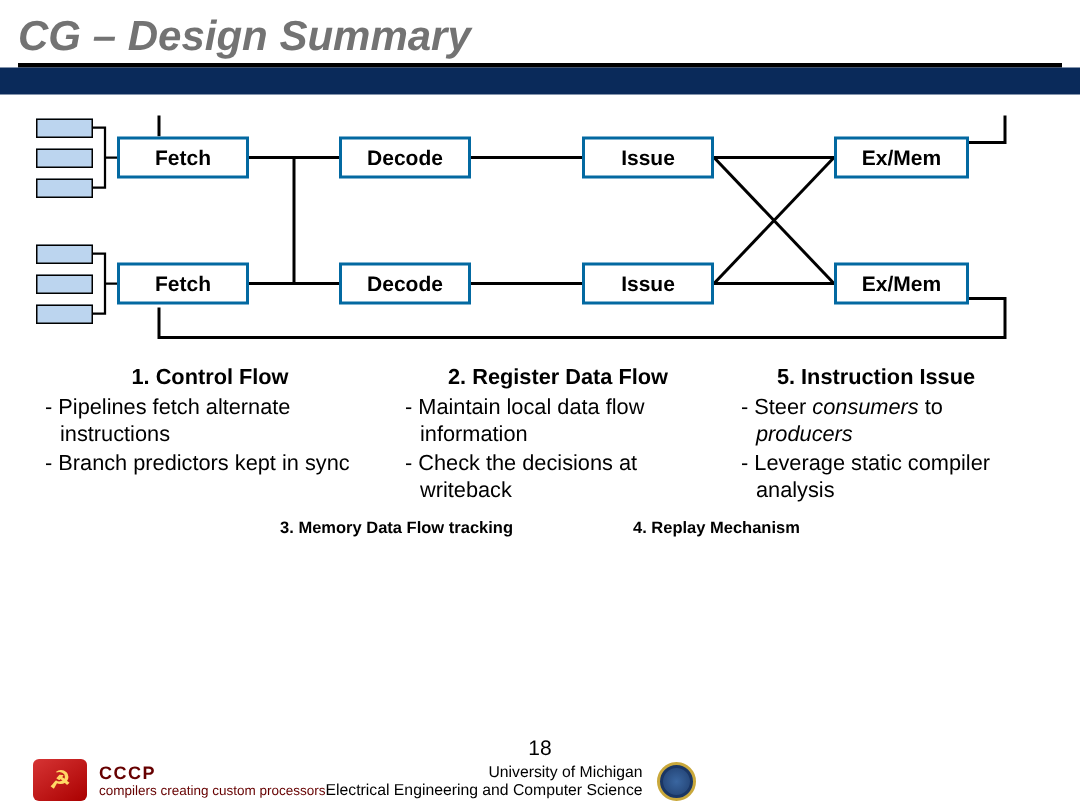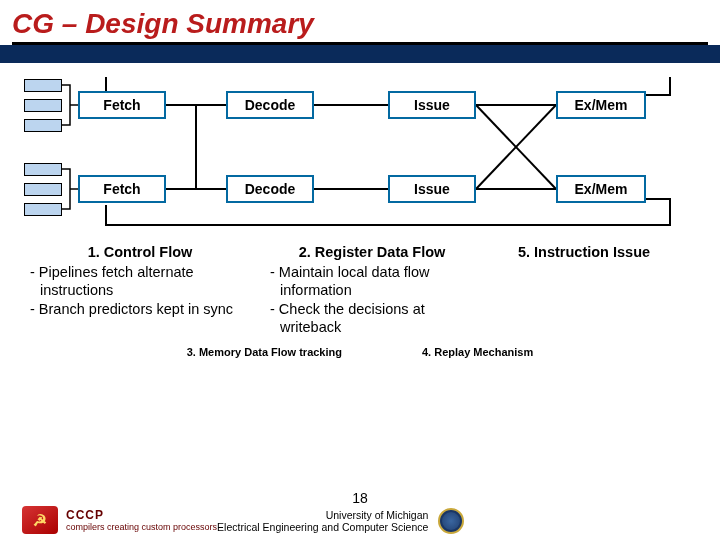--- a/index.html
+++ b/index.html
@@ -10,21 +10,21 @@
     background: #fff;
     position: relative;
     overflow: hidden;
   }
   .title-wrap {
     padding: 8px 12px 0 12px;
   }
   .title {
     font-size: 28px;
     font-weight: bold;
-    color: #b91c1c;
+    color: #737373;
     font-style: italic;
   }
   .title-line {
     height: 3px;
     background: #000;
     margin-top: 2px;
   }
   .blue-bar {
     height: 18px;
     background: #0a2a5a;
@@ -223,20 +223,26 @@
   </div>
   <div class="block b2">
     <div class="block-title">2. Register Data Flow</div>
     <div class="block-body">
       <div>- Maintain local data flow information</div>
       <div>- Check the decisions at writeback</div>
     </div>
   </div>
   <div class="block b3">
     <div class="block-title">5. Instruction Issue</div>
+    <div class="block-body">
+      <div>
+        <span>- Steer </span><span class="ital">consumers</span><span> to </span><span class="ital">producers</span>
+      </div>
+      <div>- Leverage static compiler analysis</div>
+    </div>
   </div>
 </div>
 
 <div class="cols2">
   <div class="block">
     <div class="block-title">3. Memory Data Flow tracking</div>
   </div>
   <div class="block">
     <div class="block-title">4. Replay Mechanism</div>
   </div>

